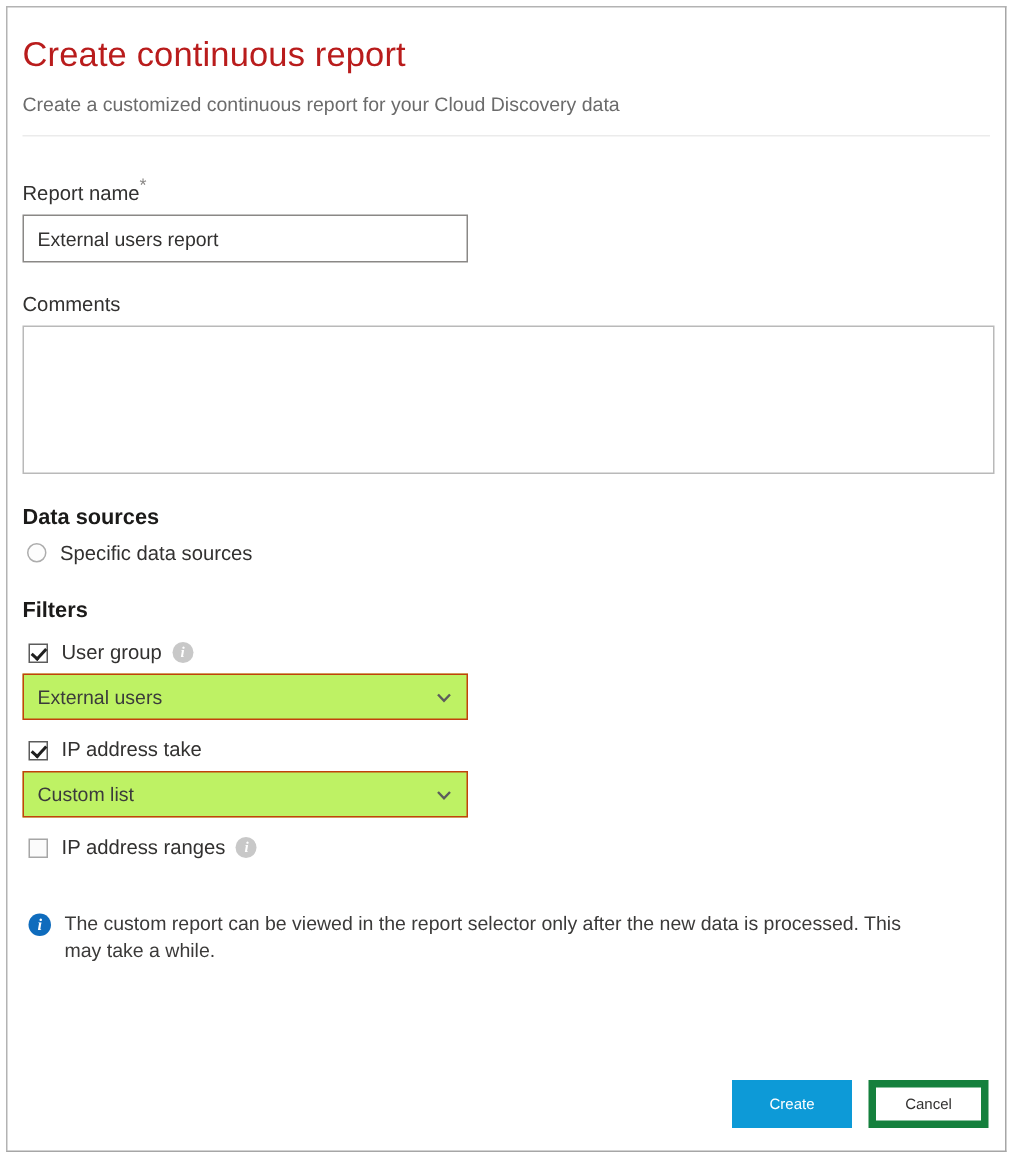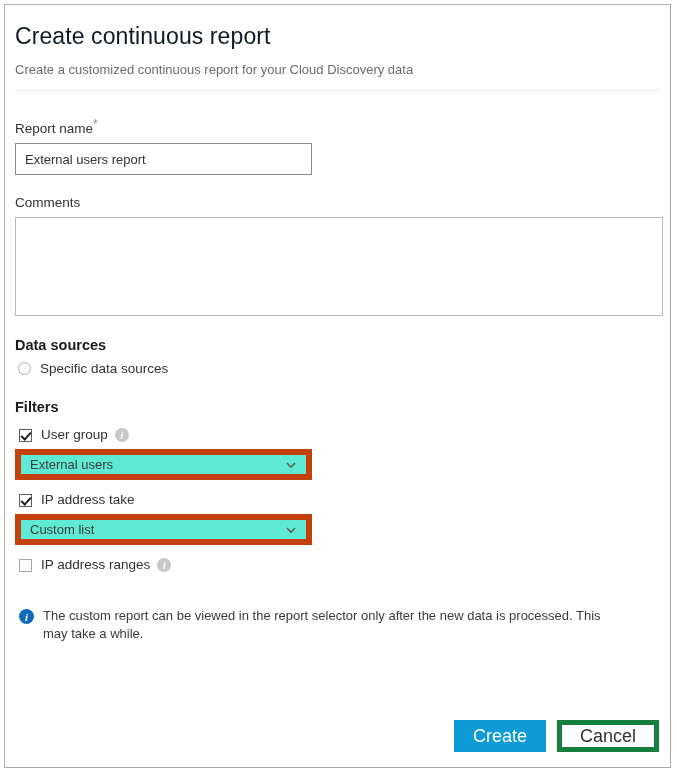--- a/index.html
+++ b/index.html
@@ -32,21 +32,21 @@
     border: 1px solid #b3b3b3;
     border-right-color: #a6a6a6;
     border-bottom-color: #a6a6a6;
     padding: 0 10px;
   }
 
   
   .page-title {
     font-size: 23px;
     font-weight: normal;
-    color: #0f172a;
+    color: #b91c1c;
     margin: 0;
     padding: 18px 0 0 0;
     letter-spacing: 0.1px;
   }
   .page-subtitle {
     font-size: 13px;
     color: #6b6b6b;
     margin: 0;
     padding: 12px 0 0 0;
   }
@@ -209,22 +209,22 @@
     cursor: pointer;
   }
 
   
   .dropdown {
     box-sizing: border-box;
     position: relative;
     width: 297px;
     height: 31px;
     margin-top: 7px;
-    border: 6px solid #c2410c;
-    background: #5eead4;
+    border: 1px solid #c2410c;
+    background: #bef264;
     display: flex;
     align-items: center;
     padding: 0 9px;
     cursor: pointer;
   }
   .dropdown-value {
     font-size: 13px;
     color: #3b3b3b;
   }
   .chevron {
@@ -276,21 +276,21 @@
     bottom: 15px;
     display: flex;
     gap: 11px;
   }
   .btn {
     box-sizing: border-box;
     height: 32px;
     min-width: 80px;
     padding: 0 18px;
     font-family: "Liberation Sans", sans-serif;
-    font-size: 18px;
+    font-size: 10px;
     cursor: pointer;
     display: flex;
     align-items: center;
     justify-content: center;
   }
   .btn-primary {
     background: #0d9ad7;
     border: 1px solid #0d9ad7;
     color: #ffffff;
   }

